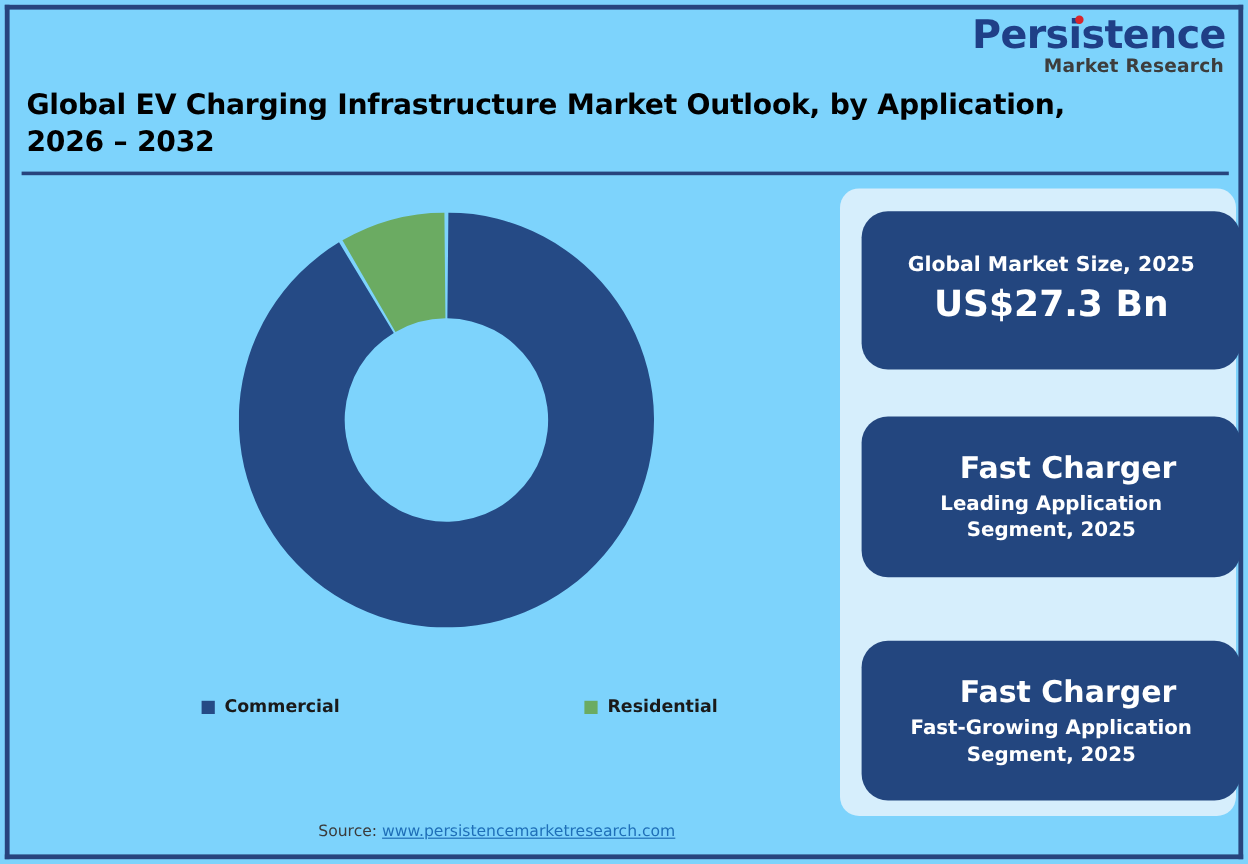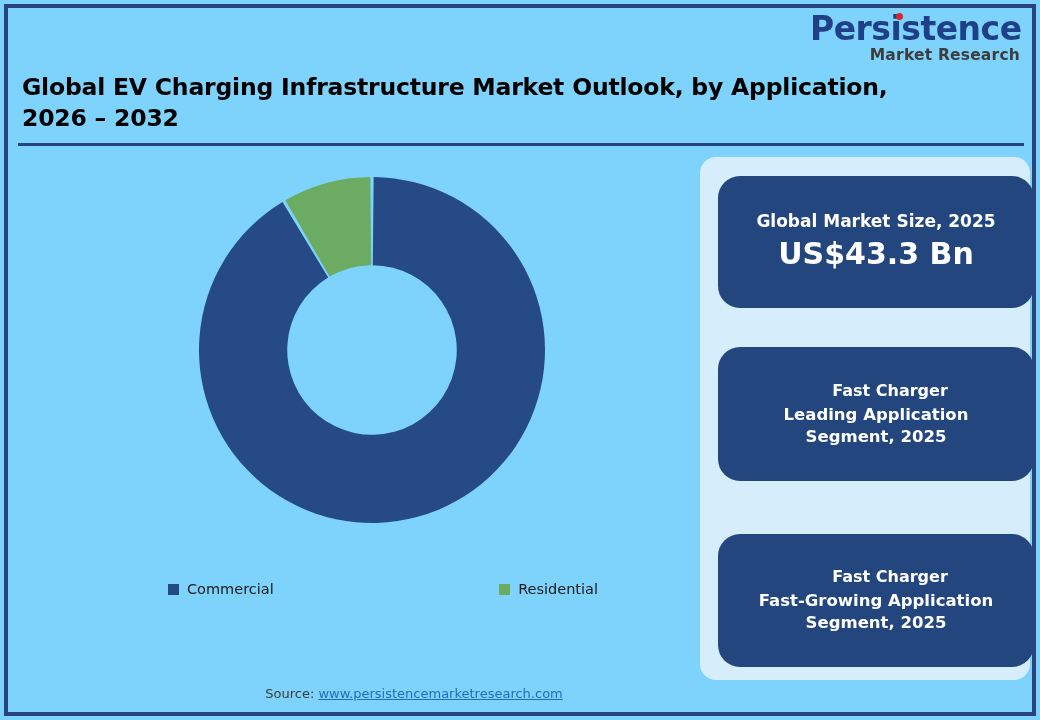--- a/index.html
+++ b/index.html
@@ -141,21 +141,21 @@
   }
   .legend-swatch {
     width: 11px;
     height: 11px;
     margin-right: 8px;
     display: inline-block;
   }
   .legend-label {
     font-family: "DejaVu Sans", sans-serif;
     font-size: 14.5px;
-    font-weight: normal;
+    font-weight: bold;
     color: #1a1a1a;
   }
 
   
   .stats-panel {
     position: absolute;
     left: 700px;
     top: 157px;
     width: 330px;
     height: 523px;
@@ -188,21 +188,21 @@
   }
   .stat-big {
     font-family: "DejaVu Sans", sans-serif;
     font-size: 30px;
     font-weight: bold;
     line-height: 1.25;
     margin-top: 2px;
   }
   .stat-head {
     font-family: "DejaVu Sans", sans-serif;
-    font-size: 16px;
+    font-size: 25px;
     font-weight: bold;
     line-height: 1.2;
     margin-left: 28px;
   }
   .stat-sub {
     font-family: "DejaVu Sans", sans-serif;
     font-size: 16.5px;
     font-weight: bold;
     line-height: 1.32;
     margin-top: 4px;
@@ -265,21 +265,21 @@
         <span class="legend-swatch" style="background:#6bab62"></span>
         <span class="legend-label">Residential</span>
       </div>
     </div>
   </div>
 
   <div class="stats-panel">
 
     <div class="stat-card card-1">
       <div class="stat-small">Global Market Size, 2025</div>
-      <div class="stat-big">US$43.3 Bn</div>
+      <div class="stat-big">US$27.3 Bn</div>
     </div>
 
     <div class="stat-card card-2">
       <div class="stat-head">Fast Charger</div>
       <div class="stat-sub">Leading Application</div>
       <div class="stat-sub" style="margin-top:0">Segment, 2025</div>
     </div>
 
     <div class="stat-card card-3">
       <div class="stat-head">Fast Charger</div>

